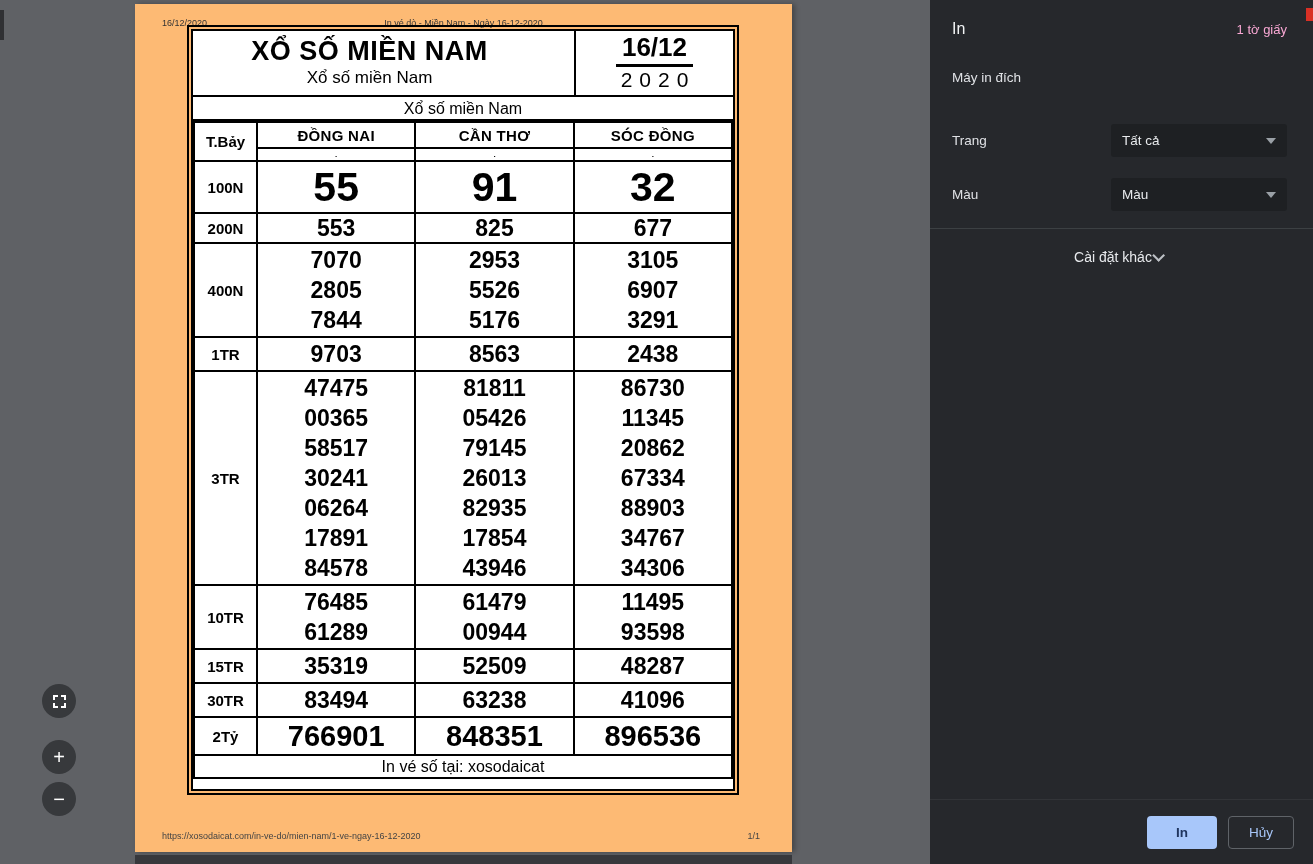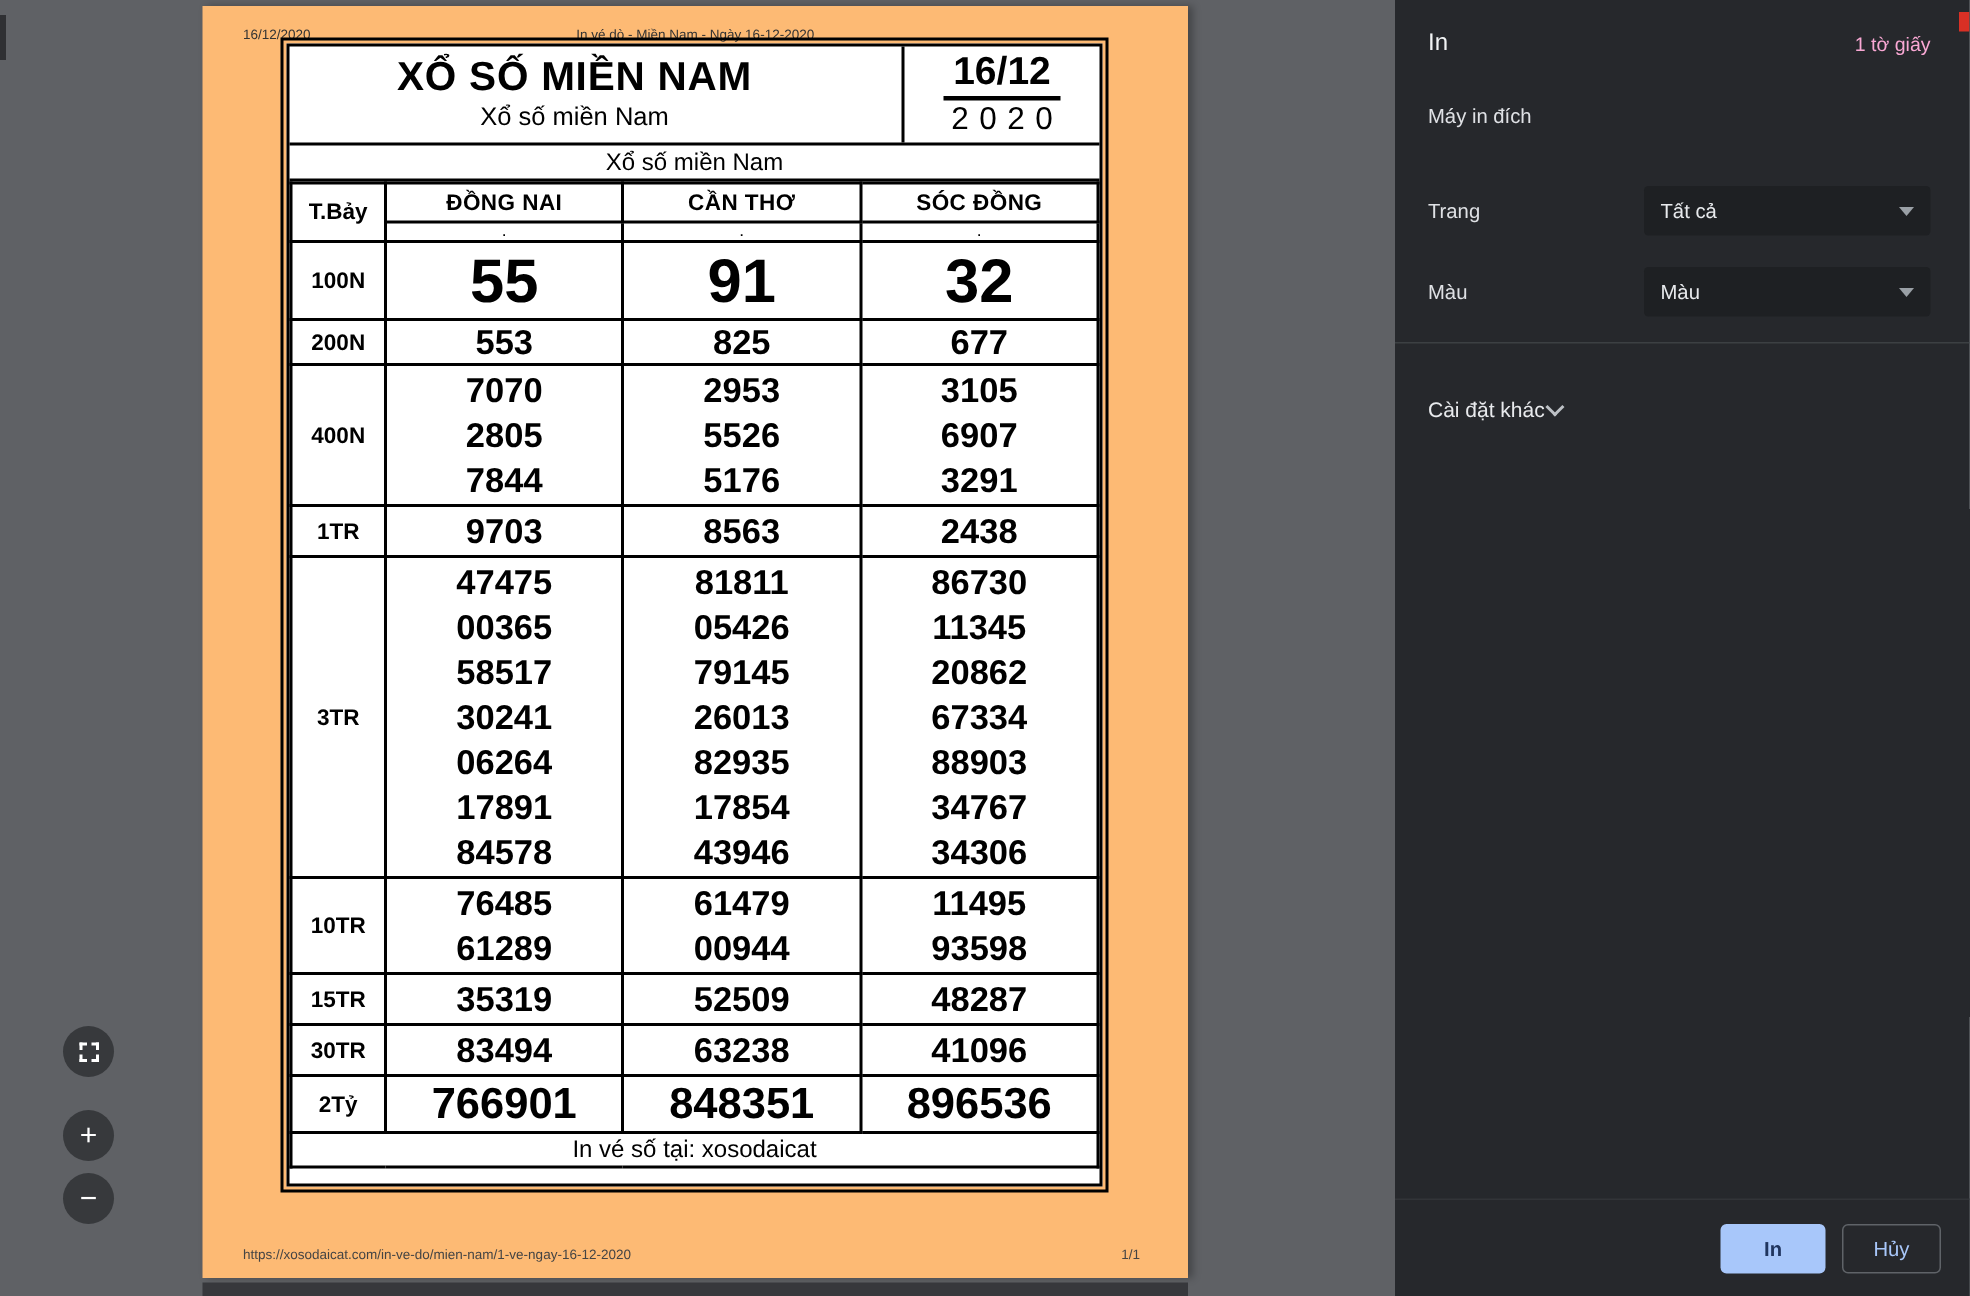--- a/index.html
+++ b/index.html
@@ -18,21 +18,21 @@
   .bf-url  { position:absolute; left:27px; bottom:11px; font-size:9px; color:#444; }
   .bf-page { position:absolute; right:32px; bottom:11px; font-size:9px; color:#444; }
 
   
   .doc-frame { position:absolute; left:56px; top:25px; width:544px; height:762px;
                border:2px solid #000; outline:2px solid #000; outline-offset:2px; background:#fff; }
   .title-row { display:flex; border-bottom:2px solid #000; height:66px; }
   .title-main { flex:1; text-align:center; padding-top:5px; }
   .doc-title { font-size:27px; font-weight:bold; letter-spacing:.5px; color:#000; }
   .doc-subtitle { font-size:17px; color:#000; margin-top:1px; }
-  .date-box { width:132px; border-left:2px solid #000; text-align:center; padding-top:1px;margin-left:28px; }
+  .date-box { width:159px; border-left:2px solid #000; text-align:center; padding-top:1px;margin-left:28px; }
   .date-top { font-size:26px; font-weight:bold; border-bottom:3px solid #000; display:inline-block; padding:0 6px 1px; }
   .date-year { font-size:21px; letter-spacing:7px; margin-top:1px; padding-left:7px; }
   .region-row { height:24px; border-bottom:2px solid #000; text-align:center; font-size:16px; line-height:23px; }
 
   table.lotto { width:100%; border-collapse:collapse; table-layout:fixed; }
   table.lotto td, table.lotto th { border:2px solid #000; text-align:center; vertical-align:middle; color:#000; }
   table.lotto col.c-label { width:63px; }
   th.day { font-size:15px; font-weight:bold; }
   th.prov { font-size:15px; font-weight:bold; height:26px; letter-spacing:.3px; }
   td.dots { height:13px; font-size:8px; line-height:6px; font-weight:bold; }
@@ -54,32 +54,32 @@
   .fit-icon i.tl { left:0; top:0; border-right:none; border-bottom:none; }
   .fit-icon i.tr { right:0; top:0; border-left:none; border-bottom:none; }
   .fit-icon i.bl { left:0; bottom:0; border-right:none; border-top:none; }
   .fit-icon i.br { right:0; bottom:0; border-left:none; border-top:none; }
 
   
   .panel { position:absolute; left:930px; top:0; width:383px; height:864px; background:#26282c; color:#e8eaed; }
   .panel-header { display:flex; justify-content:space-between; align-items:center; padding:20px 26px 0 22px; }
   .panel-title { font-size:16px; color:#f1f3f4; }
   .sheet-count { font-size:13px; color:#f9a8d4; }
-  .field-row { position:absolute; left:0; width:100%; padding:0 26px 0 22px; display:flex; align-items:center; }
+  .field-row { position:absolute; left:0; width:100%; padding:0 26px 0 22px; display:flex; align-items:center;gap:15px; }
   .field-row.f0 { top:70px; } .field-row.f1 { top:124px; } .field-row.f2 { top:178px; }
   .field-label { width:144px; font-size:13.5px; color:#dfe1e5; }
   .dropdown { flex:1; height:33px; background:#1e2023; border-radius:3px; display:flex; align-items:center;
               padding:0 11px; font-size:13.5px; color:#e8eaed; cursor:pointer; }
   .dropdown .dd-text { flex:1; white-space:nowrap; overflow:hidden; }
   .caret { width:0; height:0; border-left:5px solid transparent; border-right:5px solid transparent;
            border-top:6px solid #9aa0a6; margin-left:8px; flex:none; }
   .printer-icon { width:17px; height:15px; margin-right:11px; flex:none; }
   .divider { position:absolute; left:0; top:228px; width:100%; border-top:1px solid #3c4043; }
-  .more-row { position:absolute; left:0; top:256px; width:100%; padding:0 30px 0 22px; height:34px;
-              display:flex; align-items:center; justify-content:flex-start; font-size:14px; cursor:pointer; }
+  .more-row { position:absolute; left:0; top:240px; width:100%; padding:0 30px 0 22px; height:34px;
+              display:flex; align-items:center; justify-content:center; font-size:14px; cursor:pointer; }
   .chevron { width:9px; height:9px; border-right:2px solid #bdc1c6; border-bottom:2px solid #bdc1c6;
              transform:rotate(45deg) translateY(-3px); }
   .btn-bar { position:absolute; left:930px; bottom:0; width:383px; height:65px; background:#26282c;
              border-top:1px solid #323438; display:flex; align-items:center; justify-content:flex-end;
              gap:11px; padding-right:19px; }
   .btn { height:33px; border-radius:4px; font-size:13.5px; font-family:"Liberation Sans",sans-serif;
          display:flex; align-items:center; justify-content:center; cursor:pointer; }
   .btn-primary { width:70px; background:#a8c7fa; color:#20355e; border:none; font-weight:bold; }
   .btn-secondary { width:66px; background:transparent; color:#a8c7fa; border:1px solid #5f6368; }
   .red-sliver { position:absolute; right:0; top:8px; width:7px; height:13px; background:#d93025; }

